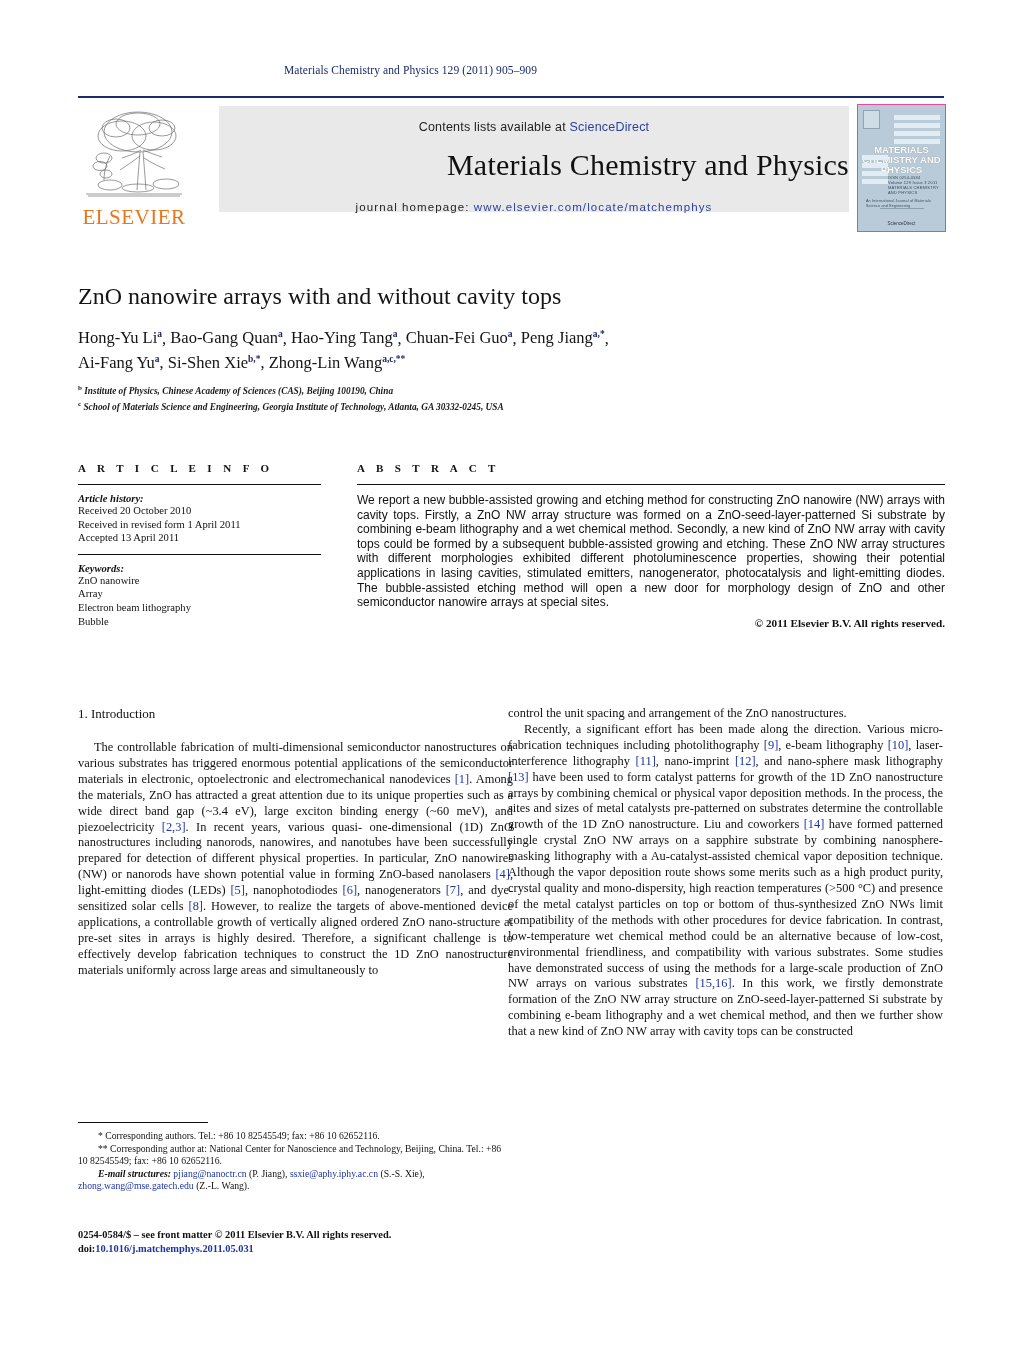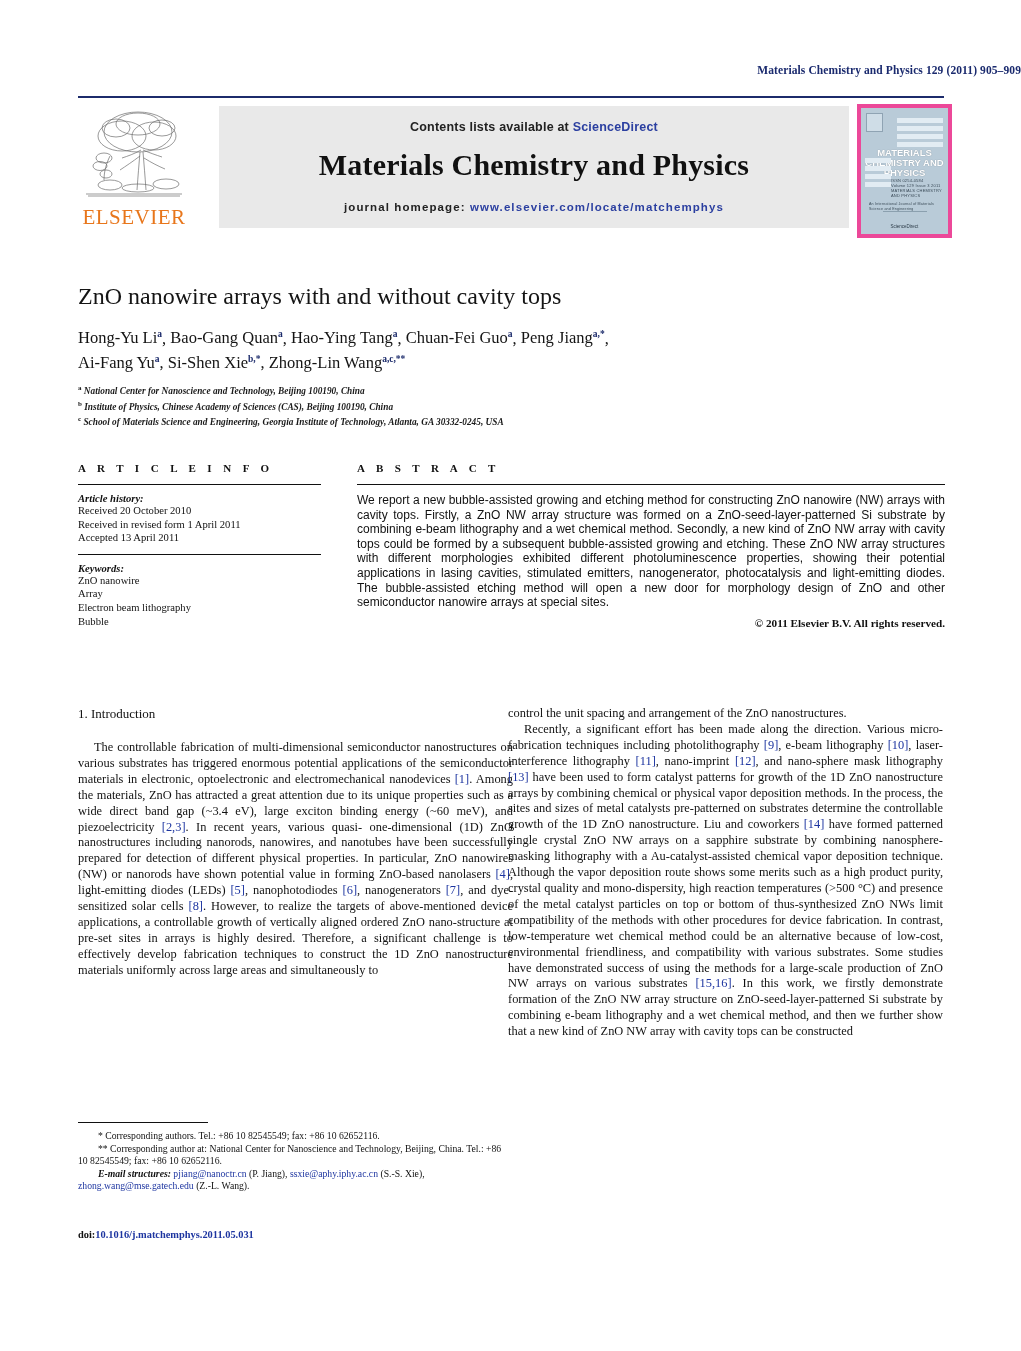--- a/index.html
+++ b/index.html
@@ -18,24 +18,24 @@
     margin: 0 auto;
     background: #ffffff;
     overflow: hidden;
   }
 
   
   .running-head {
     position: absolute;
     top: 64px;
     left: 0;
-    width: 1021px;
-    text-align: right;
+    width: 821px;
+    text-align: center;
     font-size: 11.5px;
-    font-weight: bold;
+    font-weight: normal;
     color: #1a2a6e;
     letter-spacing: .1px;
   }
 
   
   .masthead {
     position: absolute;
     top: 96px;
     left: 78px;
     width: 866px;
@@ -74,44 +74,43 @@
     font-size: 21px;
     letter-spacing: 0.5px;
     color: #E8761B;
     line-height: 1;
   }
   .grey-band {
     position: absolute;
     top: 10px;
     left: 141px;
     width: 630px;
-    height: 122px;
+    height: 106px;
     background: #e9e9e9;
-    font-weight: bold;
   }
   .contents-line {
     position: absolute;
     top: 14px;
     left: 0;
     width: 630px;
     text-align: center;
     font-family: "Liberation Sans", sans-serif;
     font-size: 12.5px;
     color: #222;
     letter-spacing: .2px;
   }
   .contents-line .sd-link {
     color: #2b3fa0;
   }
   .journal-name {
     position: absolute;
     top: 42px;
     left: 0;
     width: 630px;
-    text-align: center;
+    text-align: right;
     font-family: "Liberation Serif", serif;
     font-size: 30px;
     color: #111;
     letter-spacing: .2px;
   }
   .homepage-line {
     position: absolute;
     top: 95px;
     left: 0;
     width: 630px;
@@ -125,21 +124,21 @@
     color: #2b3fa0;
   }
 
   
   .cover {
     position: absolute;
     top: 8px;
     left: 779px;
     width: 87px;
     height: 126px;
-    border: 4px solid #ec4899;
+    border: 1px solid #ec4899;
     background: #b9cbd8;
     overflow: hidden;
   }
   .cover-inner { position: absolute; inset: 0; }
   .cover-elsevier {
     position: absolute; top: 5px; left: 5px;
     width: 15px; height: 17px;
     background: #cfdde7;
     border: 1px solid #8fa3b3;
   }
@@ -430,21 +429,20 @@
       </div>
     </div>
   </div>
 
   <div class="title-block">
     <h1 class="article-title">ZnO nanowire arrays with and without cavity tops</h1>
     <div class="authors">
       <span><span>Hong-Yu Li</span><sup>a</sup></span><span>, </span><span><span>Bao-Gang Quan</span><sup>a</sup></span><span>, </span><span><span>Hao-Ying Tang</span><sup>a</sup></span><span>, </span><span><span>Chuan-Fei Guo</span><sup>a</sup></span><span>, </span><span><span>Peng Jiang</span><sup>a,*</sup></span><span>,</span><br><span><span>Ai-Fang Yu</span><sup>a</sup></span><span>, </span><span><span>Si-Shen Xie</span><sup>b,*</sup></span><span>, </span><span><span>Zhong-Lin Wang</span><sup>a,c,**</sup></span>
     </div>
     <div class="affiliations">
-      <div><sup>a</sup> <span>National Center for Nanoscience and Technology, Beijing 100190, China</span></div>
       <div><sup>b</sup> <span>Institute of Physics, Chinese Academy of Sciences (CAS), Beijing 100190, China</span></div>
       <div><sup>c</sup> <span>School of Materials Science and Engineering, Georgia Institute of Technology, Atlanta, GA 30332-0245, USA</span></div>
     </div>
   </div>
 
   <div class="info-col">
     <div class="sec-head">A R T I C L E   I N F O</div>
     <hr class="hr-thin">
     <div class="hist-label">Article history:</div>
     <div class="hist-item">Received 20 October 2010</div>
@@ -481,16 +479,17 @@
     <div class="fn-rule"></div>
     <div class="fn-line fn-indent">* Corresponding authors. Tel.: +86 10 82545549; fax: +86 10 62652116.</div>
     <div class="fn-line fn-indent">** Corresponding author at: National Center for Nanoscience and Technology, Beijing, China. Tel.: +86 10 82545549; fax: +86 10 62652116.</div>
     <div class="fn-line fn-indent">
       <span class="fn-email-label">E-mail structures:</span>
       <span class="fn-email">pjiang@nanoctr.cn</span><span> (P. Jiang), </span><span class="fn-email">ssxie@aphy.iphy.ac.cn</span><span> (S.-S. Xie), </span><span class="fn-email">zhong.wang@mse.gatech.edu</span><span> (Z.-L. Wang).</span>
     </div>
   </div>
 
   <div class="doi-block">
+    <div>0254-0584/$ – see front matter © 2011 Elsevier B.V. All rights reserved.</div>
     <div><span>doi:</span><span class="doi-link">10.1016/j.matchemphys.2011.05.031</span></div>
   </div>
 
 </div>
 
 </body></html>

